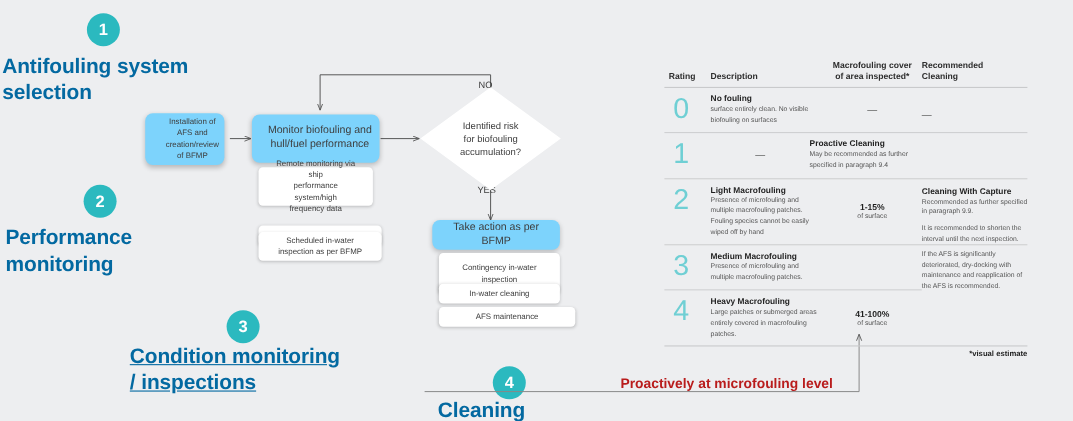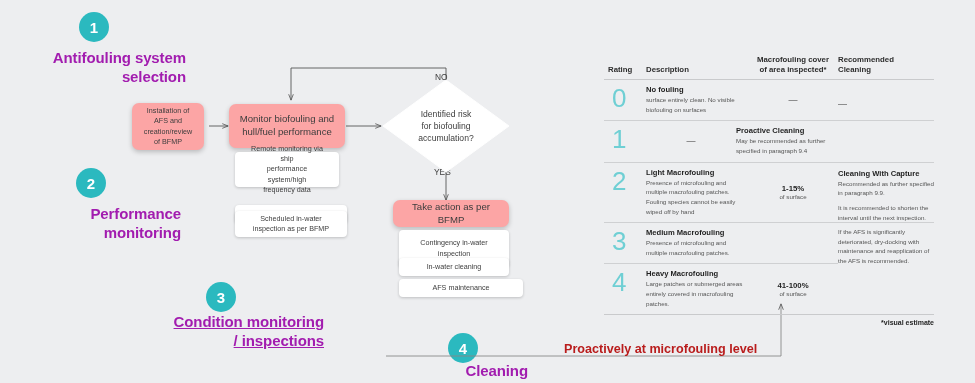--- a/index.html
+++ b/index.html
@@ -33,37 +33,37 @@
     color: #ffffff;
     font-size: 15px;
     font-weight: bold;
     display: flex;
     align-items: center;
     justify-content: center;
     line-height: 1;
   }
   .stage-label {
     position: absolute;
-    color: #a21caf;
-    font-weight: bold;
-    font-size: 15px;
+    color: #0369a1;
+    font-weight: bold;
+    font-size: 19px;
     line-height: 1.25;
-    text-align: right;
+    text-align: left;
     letter-spacing: -0.1px;
   }
 
   
   .node {
     position: absolute;
-    background: #fca5a5;
+    background: #7dd3fc;
     border-radius: 7px;
     box-shadow: 0 2px 5px rgba(0,0,0,0.22);
     display: flex;
     align-items: center;
-    justify-content: center;
+    justify-content: flex-end;
     text-align: center;
     color: #3d3d3d;
     box-sizing: border-box;
   }
   .node-sm {
     font-size: 7.2px;
     line-height: 1.45;
     padding: 2px 5px;
   }
   .node-md {

